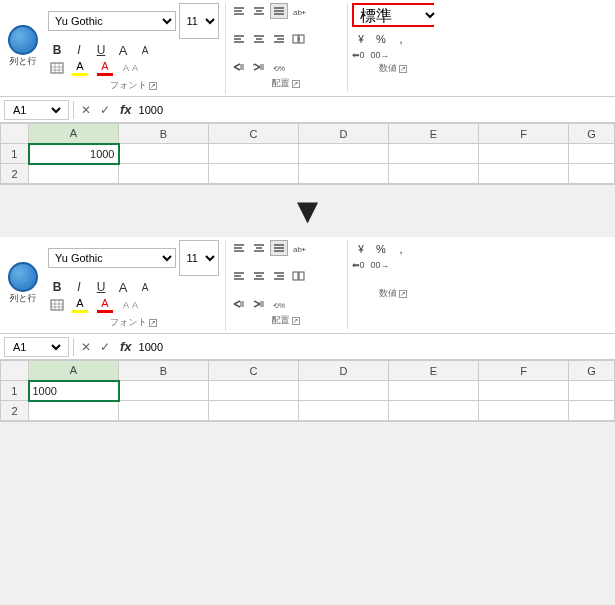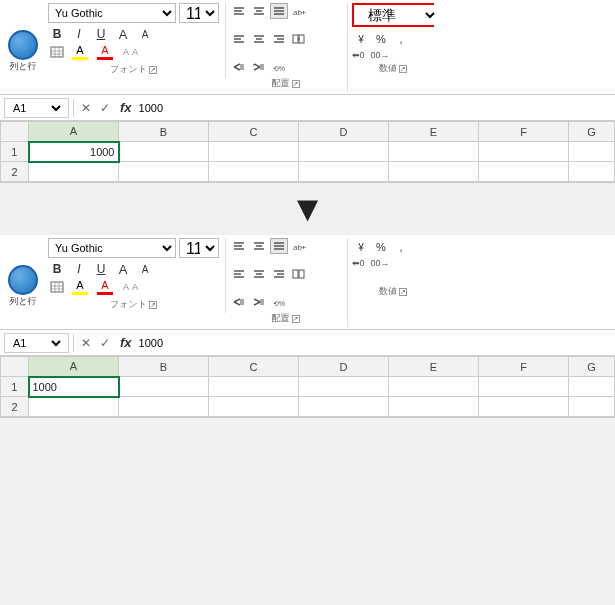--- a/index.html
+++ b/index.html
@@ -27,21 +27,21 @@
       display: flex;
       align-items: center;
       gap: 4px;
       margin-bottom: 2px;
     }
 
     .row-col-btn {
       display: flex;
       flex-direction: column;
       align-items: center;
-      justify-content: flex-end;
+      justify-content: flex-start;
       width: 38px;
       height: 48px;
       flex-shrink: 0;
     }
 
     .circle-icon {
       width: 30px;
       height: 30px;
       border-radius: 50%;
       background: radial-gradient(circle at 35% 35%, #6ab0e8, #1a6fbe);
@@ -113,22 +113,22 @@
       width: 130px;
       height: 20px;
       font-size: 11px;
       border: 1px solid #bbb;
       padding: 0 2px;
       background: #fff;
     }
 
     .size-select {
       width: 40px;
-      height: 20px;
-      font-size: 16px;
+      height: 36px;
+      font-size: 11px;
       border: 1px solid #bbb;
       padding: 0 2px;
       background: #fff;
     }
 
     .font-row2 {
       display: flex;
       align-items: center;
       gap: 4px;
     }
@@ -205,23 +205,23 @@
     }
 
     .number-select-wrapper {
       border: 2px solid #e00;
       margin-bottom: 3px;
     }
 
     .number-select {
       width: 84px;
       height: 20px;
-      font-size: 14px;
+      font-size: 16px;
       border: none;
-      padding: 0 10px;
+      padding: 0 2px;
       background: #fff;
       outline: none;
     }
 
     .number-row {
       display: flex;
       gap: 2px;
       align-items: center;
     }
 

